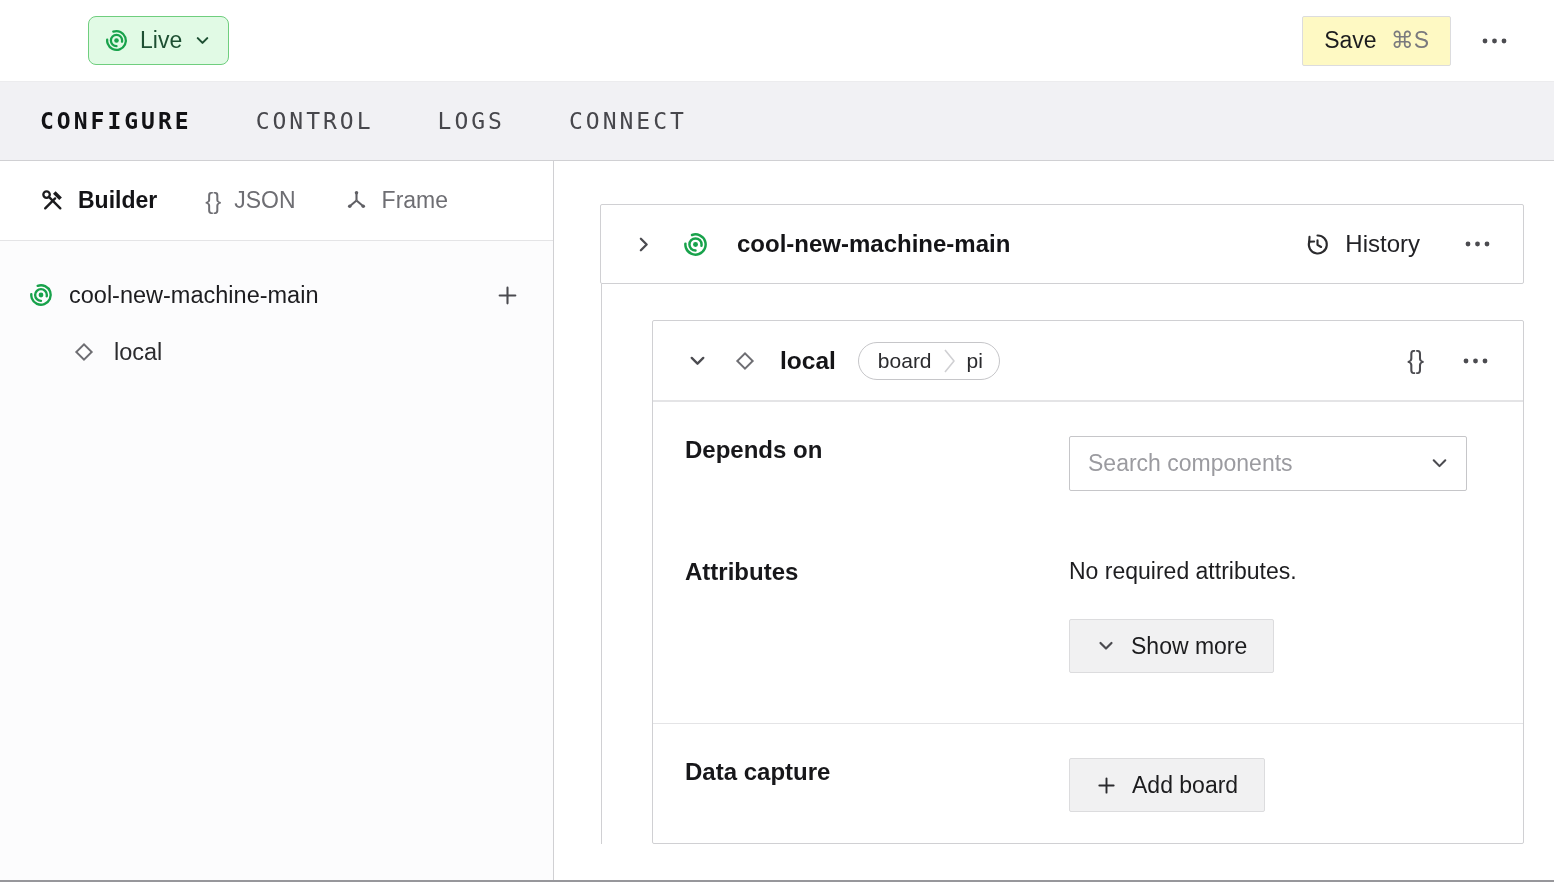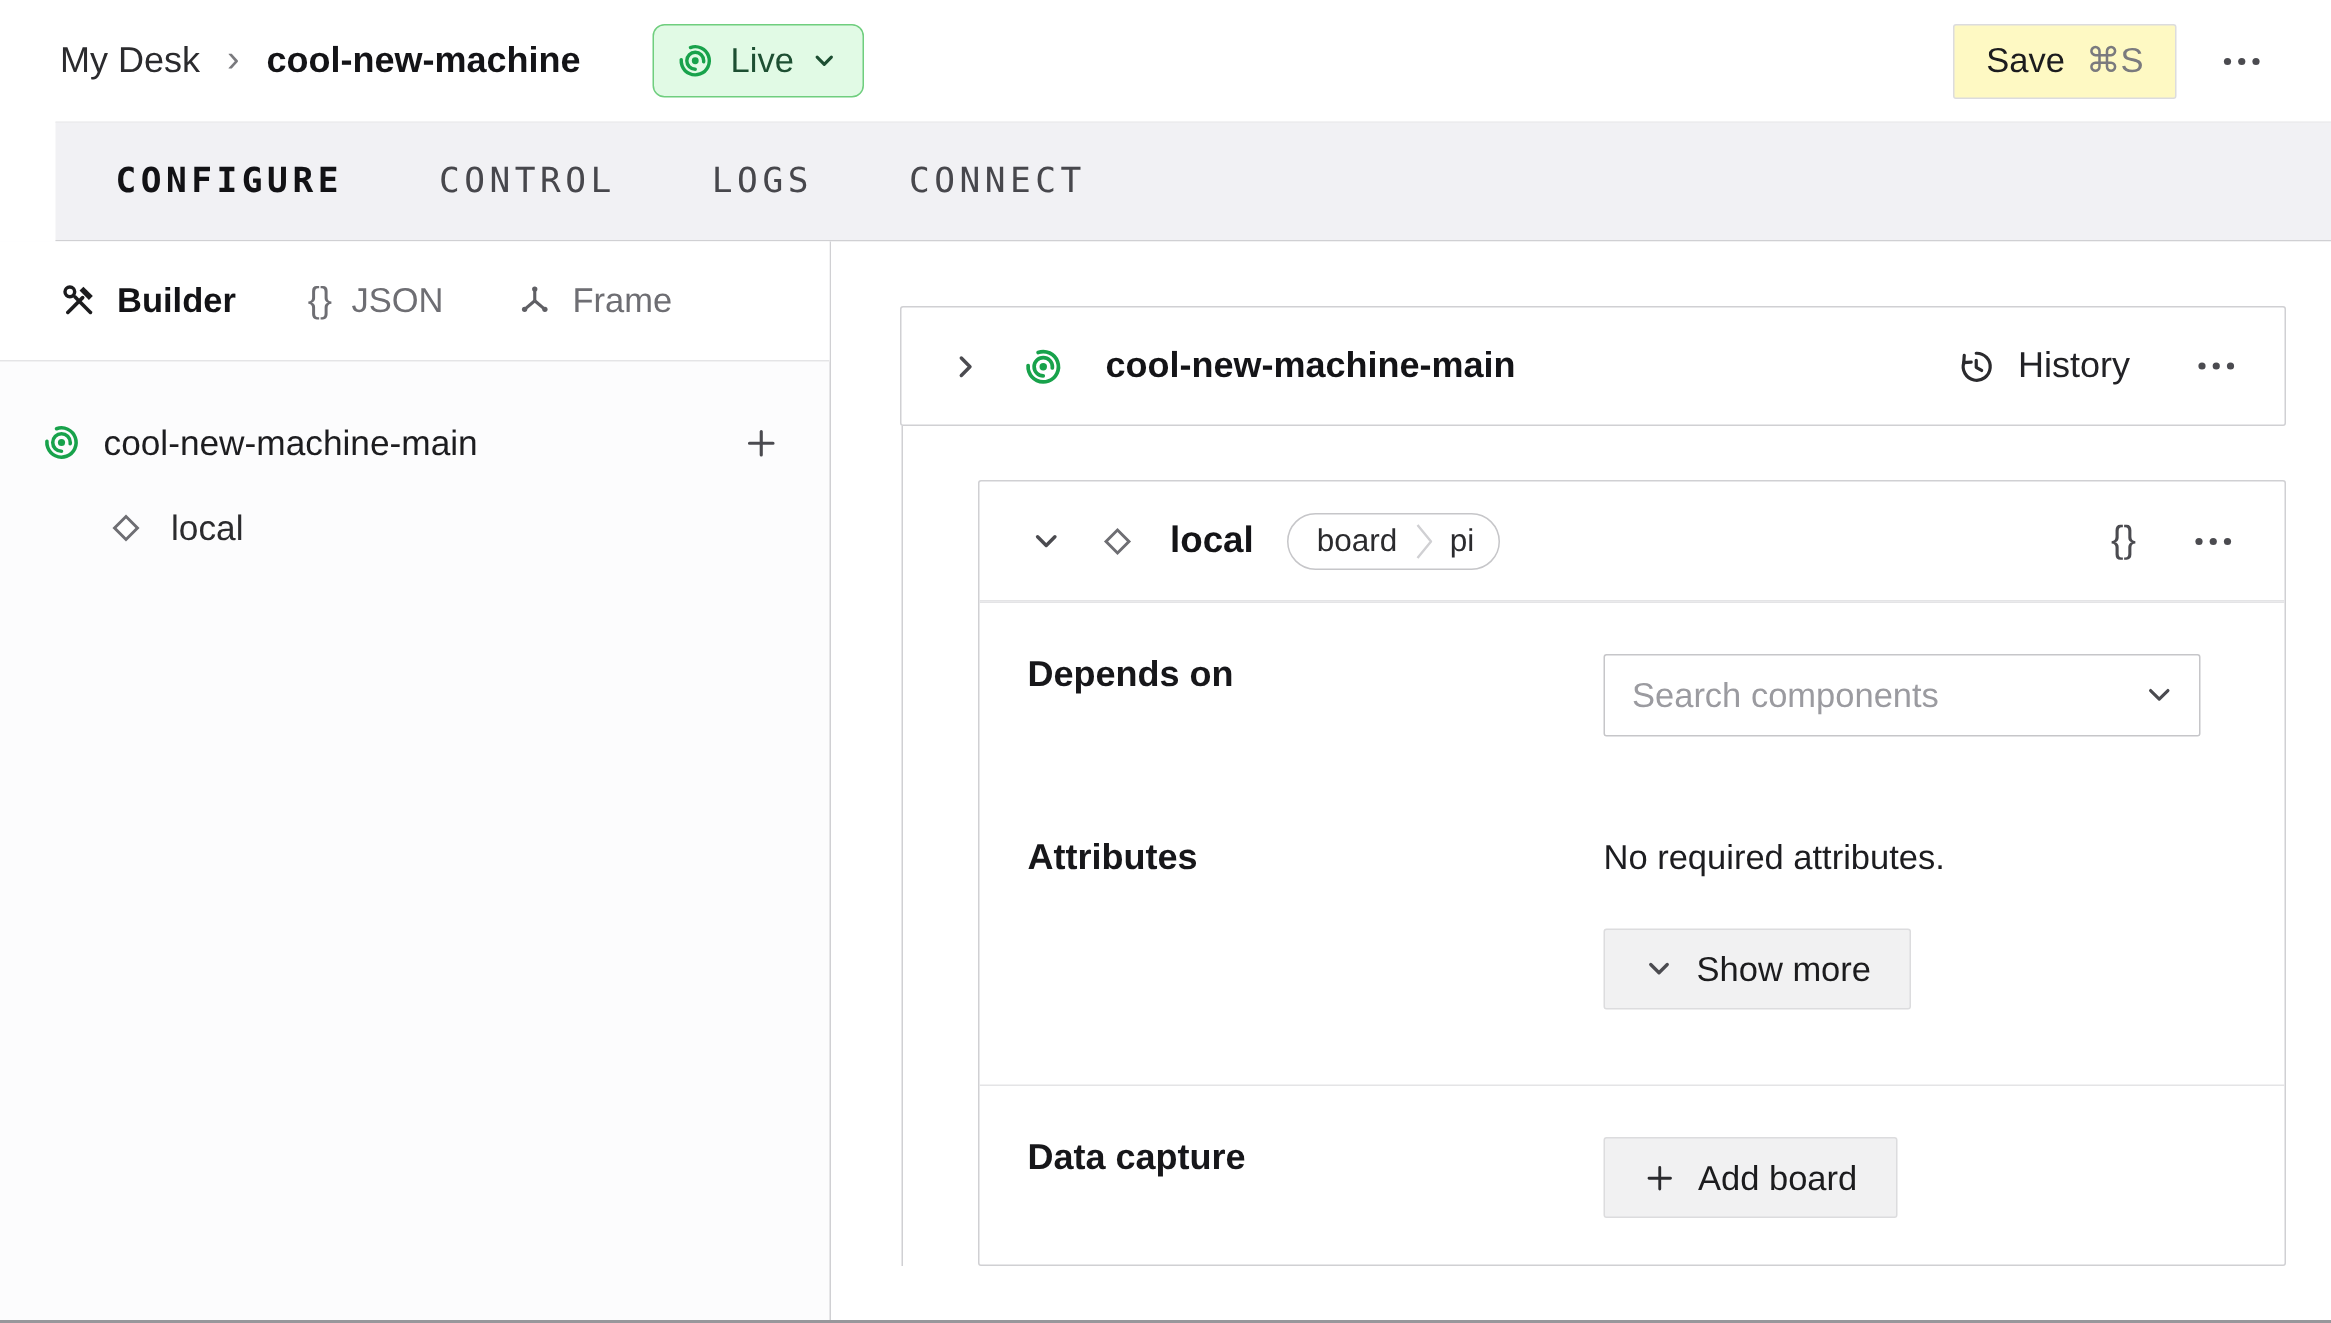--- a/index.html
+++ b/index.html
@@ -31,21 +31,21 @@
     font-size:23px; cursor:pointer;
   }
   .save-label { color:#1c1c1e; font-weight:500; }
   .save-shortcut { color:#7a7a7e; }
   .icon-btn { background:none; border:none; cursor:pointer; display:flex; align-items:center; padding:6px; }
 
   
   .tabs {
     flex:0 0 80px; background:#f1f1f4;
     border-top:1px solid #ececee; border-bottom:1px solid #d0d0d3;
-    display:flex; align-items:center; padding:0 40px; gap:64px;margin-left:37px;
+    display:flex; align-items:center; padding:0 40px; gap:64px;
   }
   .tab {
     font-family:"DejaVu Sans Mono", monospace; font-size:23px; letter-spacing:3px;
     color:#47474c; background:none; border:none; cursor:pointer;
   }
   .tab.active { font-weight:700; color:#121215; }
 
   
   .content { flex:1; display:flex; min-height:0; }
 
@@ -97,25 +97,20 @@
   .select { width:398px; height:55px; border:1px solid #c6c6c9; border-radius:2px; background:#fff; display:flex; align-items:center; padding:0 16px 0 18px; cursor:pointer; }
   .select input { border:none; outline:none; flex:1; min-width:0; font-size:23px; color:#1c1c1e; font-family:inherit; background:transparent; }
   .select input::placeholder { color:#9b9ba0; }
 </style>
 </head>
 <body>
 
 <div class="app">
 
   <header class="header">
-    <nav class="breadcrumb">
-      <span class="bc-parent">My Desk</span>
-      <span class="bc-sep">›</span>
-      <span class="bc-current">cool-new-machine</span>
-    </nav>
 
     <button class="live-badge">
       <span class="view-icon">
         <svg width="25" height="25" viewBox="0 0 24 24">
           <circle cx="12" cy="12" r="2.2" fill="#18a24b"></circle>
           <circle cx="12" cy="12" r="5.4" fill="none" stroke="#18a24b" stroke-width="2.2" stroke-linecap="round" stroke-dasharray="26 10" transform="rotate(90 12 12)"></circle>
           <circle cx="12" cy="12" r="9" fill="none" stroke="#18a24b" stroke-width="2.2" stroke-linecap="round" stroke-dasharray="46 12" transform="rotate(250 12 12)"></circle>
         </svg>
       </span>
       <span>Live</span>

